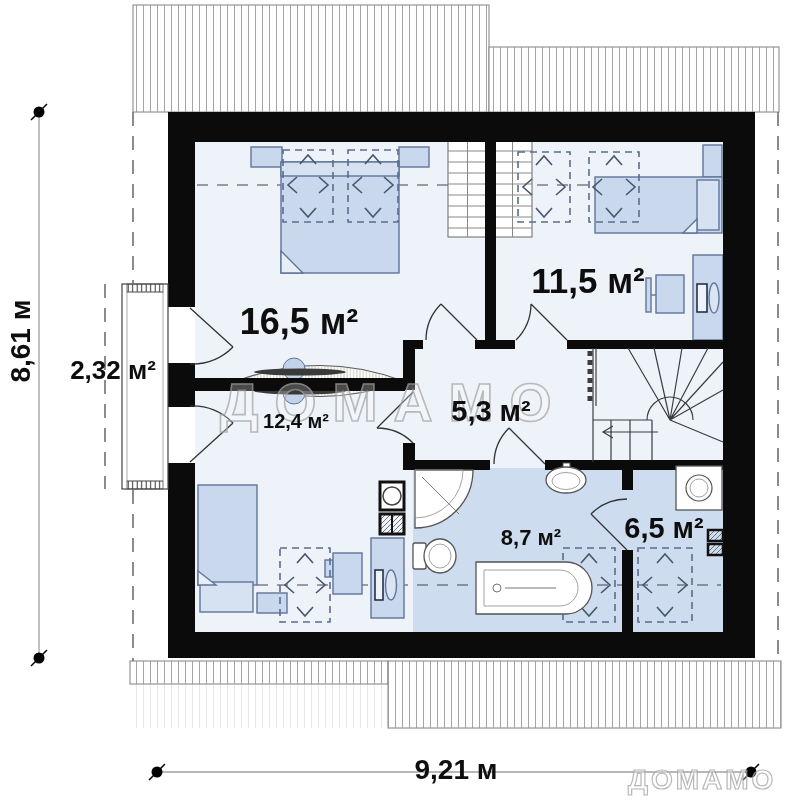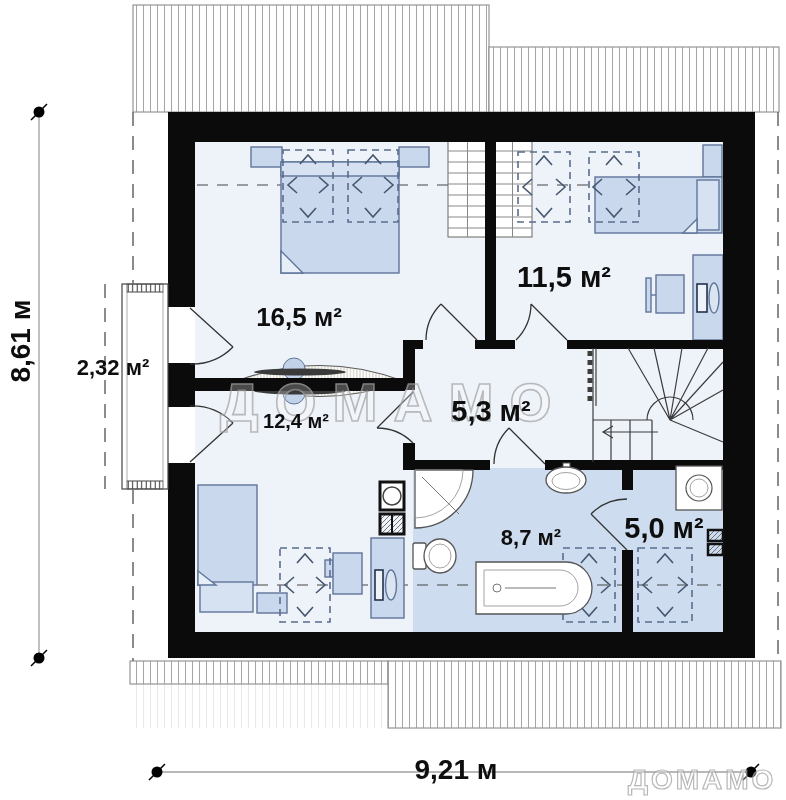--- a/index.html
+++ b/index.html
@@ -269,32 +269,32 @@
     <g>
       <rect x="708" y="530" width="15" height="11" fill="url(#hdiag)" stroke="#111" stroke-width="2.5"></rect>
       <rect x="708" y="544" width="15" height="11" fill="url(#hdiag)" stroke="#111" stroke-width="2.5"></rect>
     </g>
   </g>
 
   <text x="220" y="421" font-family="Liberation Sans, sans-serif" font-weight="bold" font-size="54" letter-spacing="16" fill="rgba(255,255,255,0.35)" stroke="#a6a6a6" stroke-width="1.6" opacity="0.75">ДОМАМО</text>
   <text x="628" y="789" font-family="Liberation Sans, sans-serif" font-weight="bold" font-size="28" letter-spacing="3" fill="rgba(255,255,255,0.35)" stroke="#a6a6a6" stroke-width="1.2" opacity="0.8">ДОМАМО</text>
 </svg>
 
-  <div class="lbl" style="left:219px;top:303px;width:160px;font-size:26px;">16,5 м²</div>
-
-  <div class="lbl" style="left:484px;top:262px;width:160px;font-size:29px;">11,5 м²</div>
-
-  <div class="lbl" style="left:33px;top:356px;width:160px;font-size:22px;">
+  <div class="lbl" style="left:219px;top:303px;width:160px;font-size:36px;">16,5 м²</div>
+
+  <div class="lbl" style="left:508px;top:262px;width:160px;font-size:35px;">11,5 м²</div>
+
+  <div class="lbl" style="left:33px;top:356px;width:160px;font-size:26px;">
     <div>2,32 м²</div>
   </div>
 
   <div class="lbl" style="left:216px;top:411px;width:160px;font-size:20px;">12,4 м²</div>
 
   <div class="lbl" style="left:411px;top:396px;width:160px;font-size:29px;">5,3 м²</div>
 
   <div class="lbl" style="left:451px;top:526px;width:160px;font-size:22px;">8,7 м²</div>
 
-  <div class="lbl" style="left:584px;top:513px;width:160px;font-size:29px;">5,0 м²</div>
+  <div class="lbl" style="left:584px;top:513px;width:160px;font-size:29px;">6,5 м²</div>
 
   <div class="lbl" style="left:-59px;top:326px;width:160px;font-size:28px;transform:rotate(-90deg);">8,61 м</div>
 
   <div class="lbl" style="left:376px;top:755px;width:160px;font-size:28px;">9,21 м</div>
 </div>
 
 </body></html>

